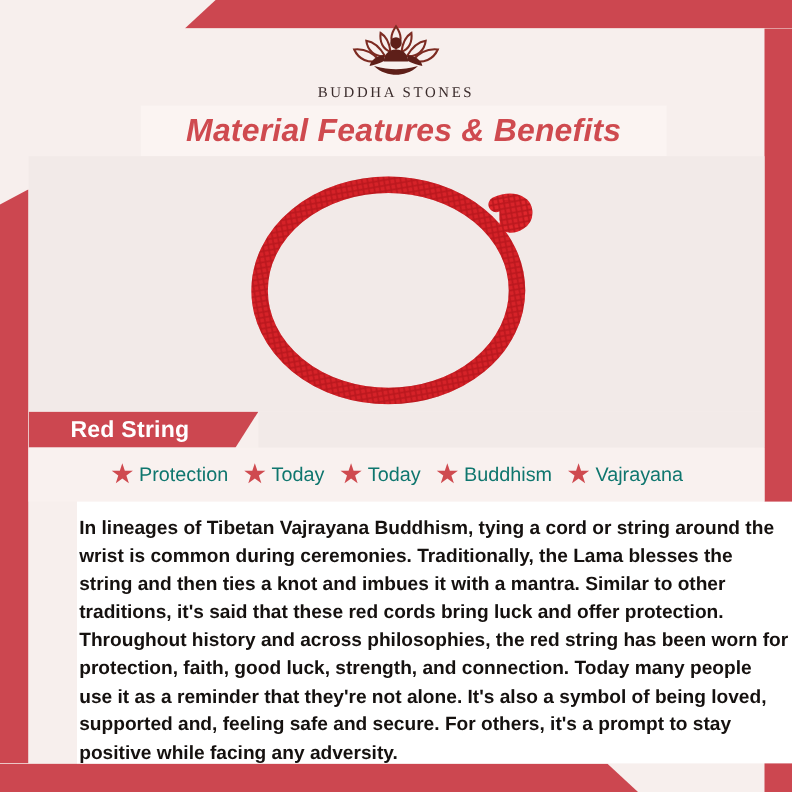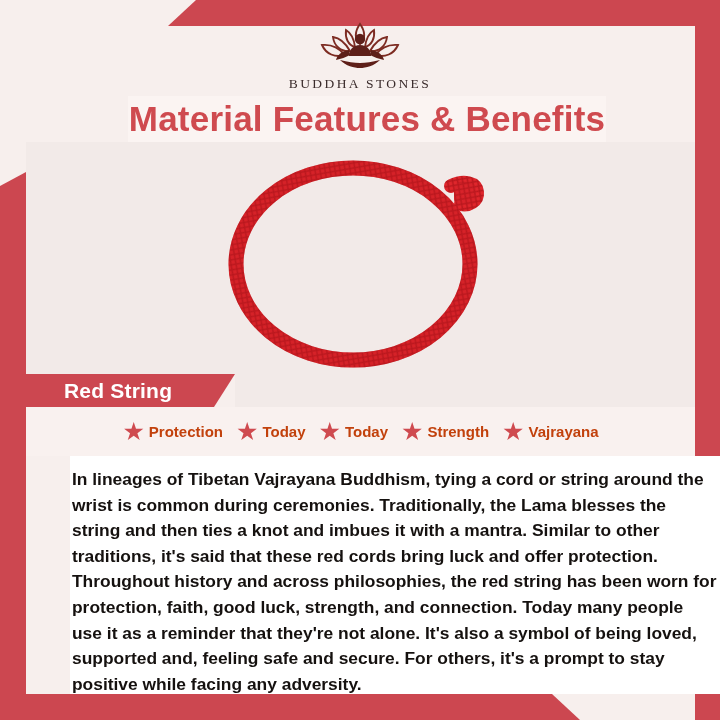--- a/index.html
+++ b/index.html
@@ -69,25 +69,26 @@
   .title-band {
     position: absolute;
     top: 96px; left: 128px;
     width: 478px; height: 46px;
     background: #fbf4f2;
     display: flex;
     align-items: center;
     justify-content: center;
   }
   .title-text {
-    font-size: 35px;
+    font-size: 29px;
     font-weight: bold;
     color: #cf4a4f;
     letter-spacing: 0.2px;
     white-space: nowrap;
+    font-style: italic;
   }
 
   
   .product-area {
     position: absolute;
     top: 142px; left: 26px;
     width: 669px; height: 232px;
     background: #f2eae8;
   }
   .bracelet {
@@ -135,23 +136,23 @@
     display: flex;
     align-items: center;
     gap: 4px;
   }
   .star {
     color: #cf4a4f;
     font-size: 25px;
     line-height: 1;
   }
   .keyword-label {
-    color: #c2410c;
-    font-size: 15px;
-    font-weight: bold;
+    color: #0f766e;
+    font-size: 18px;
+    font-weight: normal;
     white-space: nowrap;
   }
 
   
   .body-area {
     position: absolute;
     top: 456px; left: 26px;
     width: 669px; height: 238px;
     background: #ffffff;
     box-sizing: border-box;
@@ -234,21 +235,21 @@
     <div class="keyword">
       <span class="star">★</span>
       <span class="keyword-label">Today</span>
     </div>
     <div class="keyword">
       <span class="star">★</span>
       <span class="keyword-label">Today</span>
     </div>
     <div class="keyword">
       <span class="star">★</span>
-      <span class="keyword-label">Strength</span>
+      <span class="keyword-label">Buddhism</span>
     </div>
     <div class="keyword">
       <span class="star">★</span>
       <span class="keyword-label">Vajrayana</span>
     </div>
   </div>
 
   <div class="body-area">
     <p class="body-text">In lineages of Tibetan Vajrayana Buddhism, tying a cord or string around the wrist is common during ceremonies. Traditionally, the Lama blesses the string and then ties a knot and imbues it with a mantra. Similar to other traditions, it's said that these red cords bring luck and offer protection. Throughout history and across philosophies, the red string has been worn for protection, faith, good luck, strength, and connection. Today many people use it as a reminder that they're not alone. It's also a symbol of being loved, supported and, feeling safe and secure. For others, it's a prompt to stay positive while facing any adversity.</p>
   </div>

